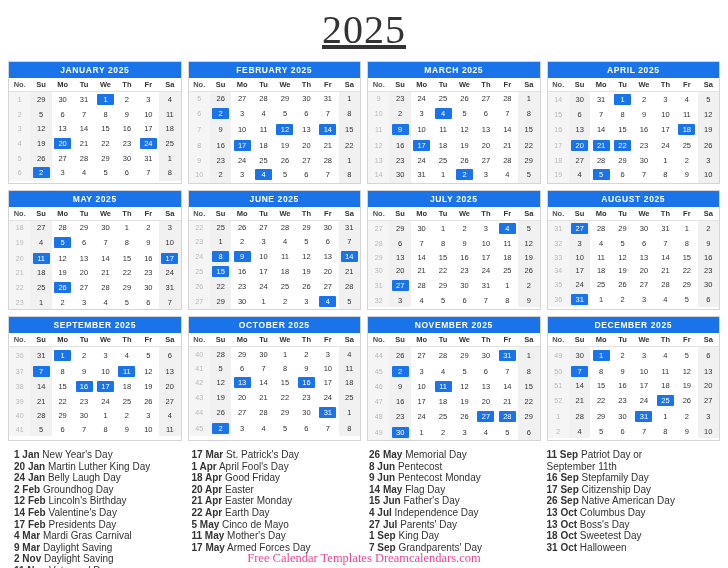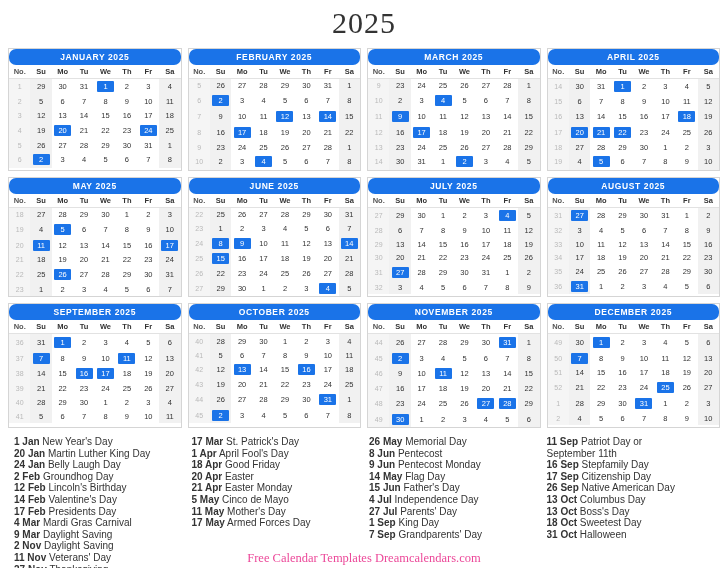--- a/index.html
+++ b/index.html
@@ -16,46 +16,46 @@
   }
   .page {
     width: 728px;
     height: 568px;
     position: relative;
     box-sizing: border-box;
     padding: 0 8px;
   }
   .year-title {
     text-align: center;
-    font-size: 30px;
+    font-size: 40px;
     font-weight: 400;
     color: #333;
     letter-spacing: 1px;
     margin: 6px 0 8px 0;
     font-family: "Liberation Serif", serif;
+    text-decoration: underline;
   }
   .months-grid {
     display: grid;
     grid-template-columns: repeat(4, 1fr);
     gap: 6px 6px;
   }
   .month {
     border: 1px solid #d5d5d5;
     background: #fff;
     box-sizing: border-box;
   }
   .month-head {
     background: #1a73e8;
     color: #fff;
     text-align: center;
     font-size: 8.5px;
     font-weight: bold;
     letter-spacing: 0.6px;
     padding: 3px 0 3px 0;
-    border-radius: 7px;
   }
   table.cal {
     border-collapse: collapse;
     width: 100%;
     table-layout: fixed;
   }
   table.cal th {
     font-size: 7.5px;
     font-weight: bold;
     color: #333;
@@ -1098,20 +1098,21 @@
         <li><b>17 Feb</b> <span>Presidents Day</span></li>
         <li><b>4 Mar</b> <span>Mardi Gras Carnival</span></li>
         <li><b>9 Mar</b> <span>Daylight Saving</span></li>
       </ul>
       <ul>
         <li><b>17 Mar</b> <span>St. Patrick's Day</span></li>
         <li><b>1 Apr</b> <span>April Fool's Day</span></li>
         <li><b>18 Apr</b> <span>Good Friday</span></li>
         <li><b>20 Apr</b> <span>Easter</span></li>
         <li><b>21 Apr</b> <span>Easter Monday</span></li>
+        <li><b>22 Apr</b> <span>Earth Day</span></li>
         <li><b>5 May</b> <span>Cinco de Mayo</span></li>
         <li><b>11 May</b> <span>Mother's Day</span></li>
         <li><b>17 May</b> <span>Armed Forces Day</span></li>
       </ul>
       <ul>
         <li><b>26 May</b> <span>Memorial Day</span></li>
         <li><b>8 Jun</b> <span>Pentecost</span></li>
         <li><b>9 Jun</b> <span>Pentecost Monday</span></li>
         <li><b>14 May</b> <span>Flag Day</span></li>
         <li><b>15 Jun</b> <span>Father's Day</span></li>

